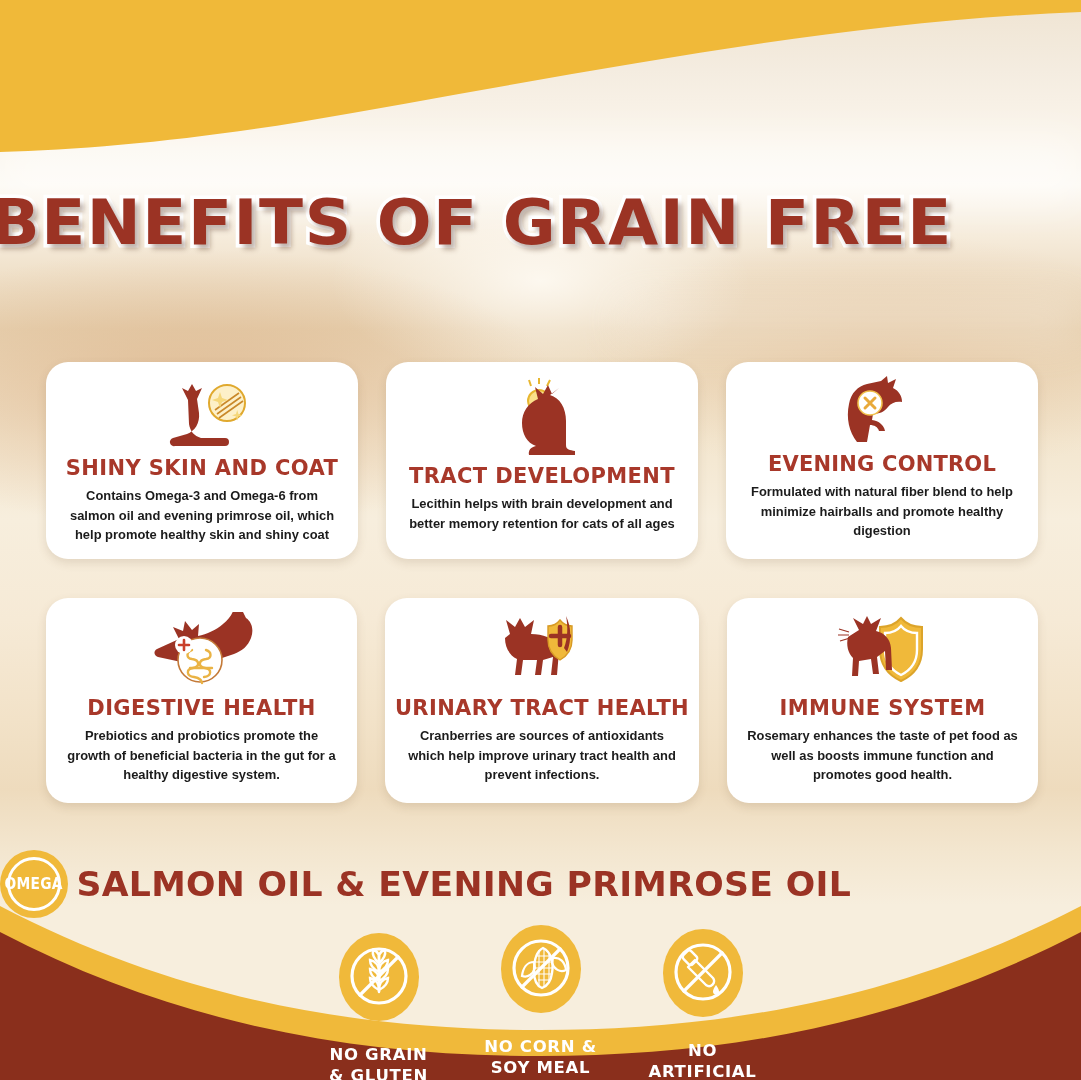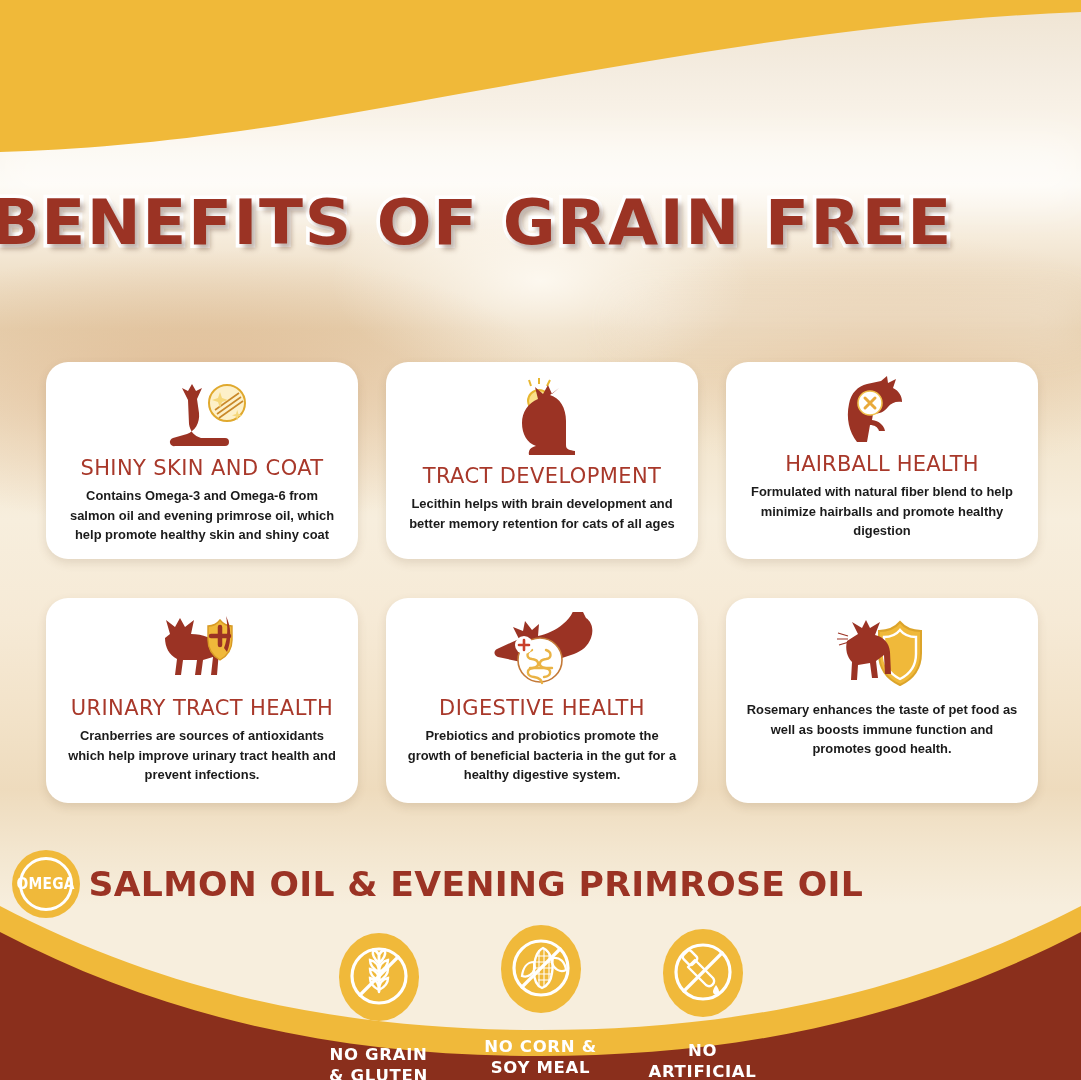--- a/index.html
+++ b/index.html
@@ -67,21 +67,21 @@
   .card.c1 { width:314px; height:197px; }
   .card.c2 { width:314px; height:197px; }
   .card.c3 { width:314px; height:197px; }
   .row2 .card { height:205px; }
 
   .icon-slot { height:82px; display:flex; align-items:flex-end; justify-content:center; }
   .icon-slot svg { display:block; }
 
   .card-title {
     font-family:"DejaVu Sans", sans-serif;
-    font-weight:normal;
+    font-weight:bold;
     color:#a8382a;
     font-size:21px;
     letter-spacing:.4px;
     margin-top:6px;
     text-align:center;
     white-space:nowrap;
   }
   .card-title.tight { letter-spacing:.2px; }
   .card-body {
     font-family:"Liberation Sans", sans-serif;
@@ -90,21 +90,21 @@
     font-size:13.6px;
     line-height:1.45;
     text-align:center;
     margin-top:6px;
     transform:scaleX(.95);
   }
 
   
   .omega-row {
     position:absolute; left:0; top:850px; width:867px;
-    display:flex; align-items:center; justify-content:center; gap:16px;
+    display:flex; align-items:center; gap:16px;
   }
   .omega-badge {
     width:68px; height:68px; border-radius:50%;
     background:#f0b93a;
     display:flex; align-items:center; justify-content:center;
     position:relative; flex:0 0 auto;
   }
   .omega-badge::after {
     content:""; position:absolute; left:7px; top:7px; right:7px; bottom:7px;
     border:3px solid #ffffff; border-radius:50%;
@@ -202,43 +202,27 @@
       </div>
 
       <div class="card c3">
         <div class="icon-slot">
           <svg width="110" height="70" viewBox="0 0 110 70">
             <path d="M30,66 c-8,-10 -11,-24 -8,-38 2,-11 9,-18 18,-20 l14,-3 6,-5 1,7 8,-4 -3,9 c6,3 9,8 9,14 -6,-1 -11,1 -14,5 -4,5 -9,7 -15,7 l-1,6 c7,1 12,5 13,11 l-6,0 c-1,-4 -5,-6 -9,-6 l-3,17 z" fill="#9b3324"></path>
             <circle cx="43" cy="27" r="12" fill="#ffffff" stroke="#f0c04a" stroke-width="1.6"></circle>
             <path d="M38,22 l10,10 M48,22 l-10,10" stroke="#e8a93a" stroke-width="3" fill="none" stroke-linecap="round"></path>
           </svg>
         </div>
-        <div class="card-title tight">HAIRBALL HEALTH</div>
+        <div class="card-title tight">EVENING CONTROL</div>
         <div class="card-body">Formulated with natural fiber blend to help minimize hairballs and promote healthy digestion</div>
       </div>
 
     </div>
 
     <div class="row row2">
-
-      <div class="card c2">
-        <div class="icon-slot">
-          <svg width="120" height="78" viewBox="0 0 120 78">
-            <path d="M28,22 l-4,-14 9,7 5,-9 5,9 9,-7 -3,14 c12,0 22,4 28,11 l0,6 -2,24 -6,0 2,-18 -10,3 -2,15 -6,0 2,-15 -14,0 -2,15 -6,0 2,-16 c-8,-4 -12,-12 -12,-21 z" fill="#9b3324"></path>
-            <path d="M78,8 c3,4 8,6 12,6 l0,14 c0,10 -5,16 -12,20 -7,-4 -12,-10 -12,-20 l0,-14 c4,0 9,-2 12,-6 z" fill="#f0b93a" stroke="#d79a25" stroke-width="1.4"></path>
-            <path d="M78,15 v18 M69,24 h18" stroke="#9b3324" stroke-width="4.5" stroke-linecap="round"></path>
-            <path d="M88,8 c4,8 6,18 4,28 -1,6 -4,12 -8,16 l0,-44 z" fill="#9b3324" opacity="0"></path>
-            <path d="M84,4 c2,10 2,22 -2,32 l3,4 c5,-12 4,-26 -1,-36 z" fill="#9b3324"></path>
-          </svg>
-        </div>
-        <div class="card-title">URINARY TRACT HEALTH</div>
-        <div class="card-body">Cranberries are sources of
-antioxidants which help improve
-urinary tract health and prevent infections.</div>
-      </div>
 
       <div class="card c1">
         <div class="icon-slot">
           <svg width="120" height="78" viewBox="0 0 120 78">
             <path d="M104,6 c6,4 8,12 5,20 -3,8 -9,13 -17,16 l-24,8 c-8,3 -16,3 -24,1 l-28,-6 c-4,-1 -5,-6 -1,-8 l22,-10 -6,-12 10,4 2,-10 7,9 7,-6 -1,12 c9,-2 18,-6 25,-12 6,-5 10,-10 11,-17 l2,-9 4,8 z" fill="#9b3324"></path>
             <circle cx="58" cy="48" r="22" fill="#ffffff" stroke="#c47a38" stroke-width="1.6"></circle>
             <g fill="none" stroke="#eab344" stroke-width="2.4" stroke-linecap="round">
               <path d="M50,38 c-6,2 -6,8 0,9 c8,1 8,8 1,9 c-7,1 -7,8 1,9 c5,1 8,3 8,6"></path>
               <path d="M64,38 c6,2 6,8 0,9 c-8,1 -8,8 -1,9 c7,1 7,8 -1,9"></path>
               <path d="M48,56 h22"></path>
@@ -246,31 +230,48 @@
             <circle cx="42" cy="33" r="9" fill="#ffffff"></circle>
             <path d="M42,28 v10 M37,33 h10" stroke="#c9402a" stroke-width="2.6" stroke-linecap="round"></path>
           </svg>
         </div>
         <div class="card-title">DIGESTIVE HEALTH</div>
         <div class="card-body">Prebiotics and probiotics promote
 the growth of beneficial bacteria
 in the gut for a healthy digestive system.</div>
       </div>
 
+      <div class="card c2">
+        <div class="icon-slot">
+          <svg width="120" height="78" viewBox="0 0 120 78">
+            <path d="M28,22 l-4,-14 9,7 5,-9 5,9 9,-7 -3,14 c12,0 22,4 28,11 l0,6 -2,24 -6,0 2,-18 -10,3 -2,15 -6,0 2,-15 -14,0 -2,15 -6,0 2,-16 c-8,-4 -12,-12 -12,-21 z" fill="#9b3324"></path>
+            <path d="M78,8 c3,4 8,6 12,6 l0,14 c0,10 -5,16 -12,20 -7,-4 -12,-10 -12,-20 l0,-14 c4,0 9,-2 12,-6 z" fill="#f0b93a" stroke="#d79a25" stroke-width="1.4"></path>
+            <path d="M78,15 v18 M69,24 h18" stroke="#9b3324" stroke-width="4.5" stroke-linecap="round"></path>
+            <path d="M88,8 c4,8 6,18 4,28 -1,6 -4,12 -8,16 l0,-44 z" fill="#9b3324" opacity="0"></path>
+            <path d="M84,4 c2,10 2,22 -2,32 l3,4 c5,-12 4,-26 -1,-36 z" fill="#9b3324"></path>
+          </svg>
+        </div>
+        <div class="card-title">URINARY TRACT HEALTH</div>
+        <div class="card-body">Cranberries are sources of
+antioxidants which help improve
+urinary tract health and prevent infections.</div>
+      </div>
+
       <div class="card c3">
         <div class="icon-slot">
           <svg width="120" height="76" viewBox="0 0 120 76">
             <path d="M78,4 c5,6 13,9 21,9 l0,22 c0,16 -8,26 -21,32 -13,-6 -21,-16 -21,-32 l0,-22 c8,0 16,-3 21,-9 z" fill="#f0b93a" stroke="#dca42a" stroke-width="2"></path>
             <path d="M78,12 c4,5 10,7 16,7 l0,17 c0,12 -6,20 -16,25 -10,-5 -16,-13 -16,-25 l0,-17 c6,0 12,-2 16,-7 z" fill="none" stroke="#ffffff" stroke-width="2.4"></path>
             <path d="M36,16 l-6,-12 10,6 4,-8 4,8 10,-6 -5,13 c9,2 14,8 15,17 l1,22 -6,0 -1,-19 -8,6 2,17 -6,0 -2,-15 -12,2 -1,15 -6,0 1,-18 c-5,-5 -7,-13 -5,-21 z" fill="#9b3324"></path>
             <g stroke="#9b3324" stroke-width="1.2">
               <path d="M26,18 l-10,-3 M26,21 l-11,0 M27,24 l-10,3"></path>
             </g>
           </svg>
         </div>
+        <div class="card-title">IMMUNE SYSTEM</div>
         <div class="card-body">Rosemary enhances the taste of
 pet food as well as boosts immune function
 and promotes good health.</div>
       </div>
 
     </div>
   </div>
 
   <div class="bottom-shape">
     <svg width="1081" height="200" viewBox="0 0 1081 200">

